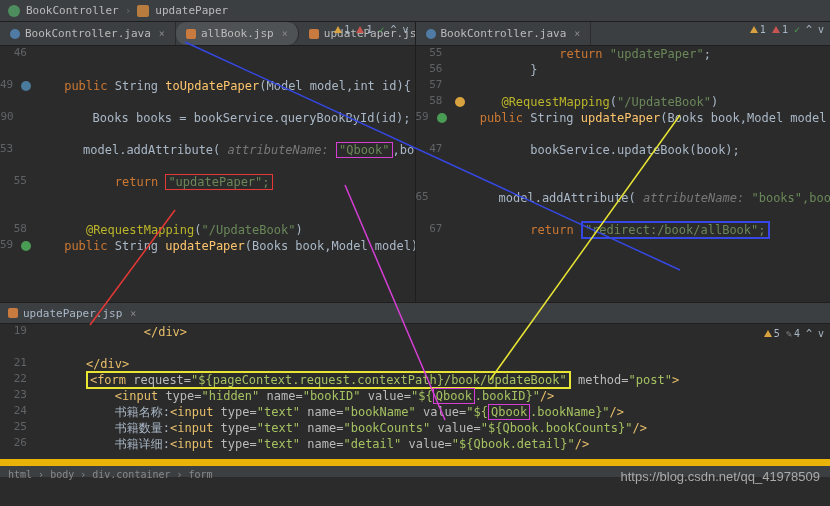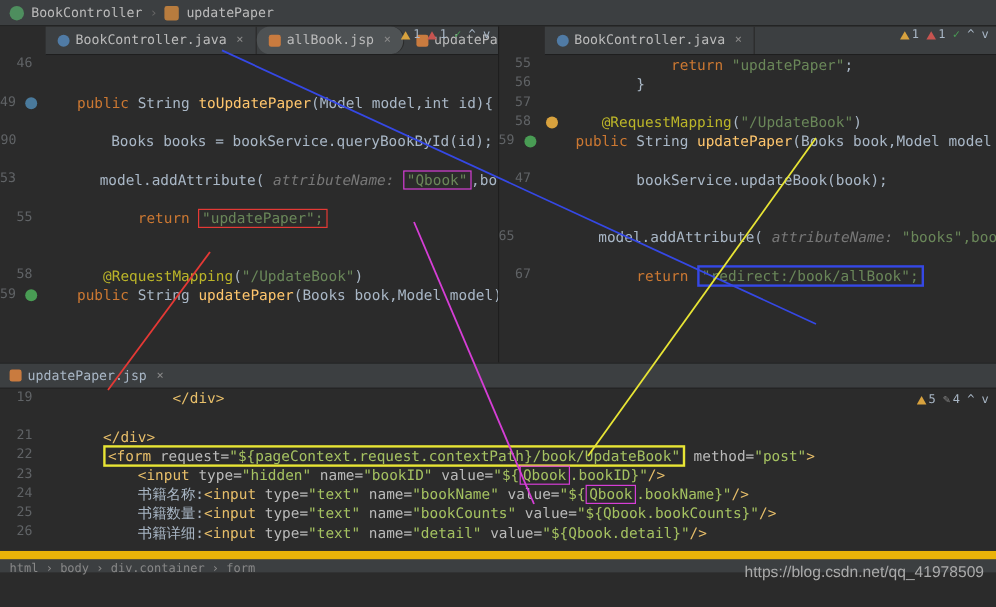--- a/index.html
+++ b/index.html
@@ -24,21 +24,20 @@
 }
 .bc-icon { width: 12px; height: 12px; border-radius: 50%; background: #4e8e5e; display: inline-block; }
 .bc-icon.m { background: #b87c3e; border-radius: 2px; }
 .bc-text { color: #bbbbbb; font-size: 11px; }
 .bc-sep { color: #666; }
 .tabs {
   display: flex;
   background: #3c3f41;
   border-bottom: 1px solid #1e1e1e;
   height: 24px;
-  margin-left: 38px;
 }
 .tab {
   padding: 4px 10px;
   display: flex;
   align-items: center;
   gap: 5px;
   border-right: 1px solid #2b2b2b;
   color: #bbbbbb;
   font-size: 11px;
   cursor: pointer;

